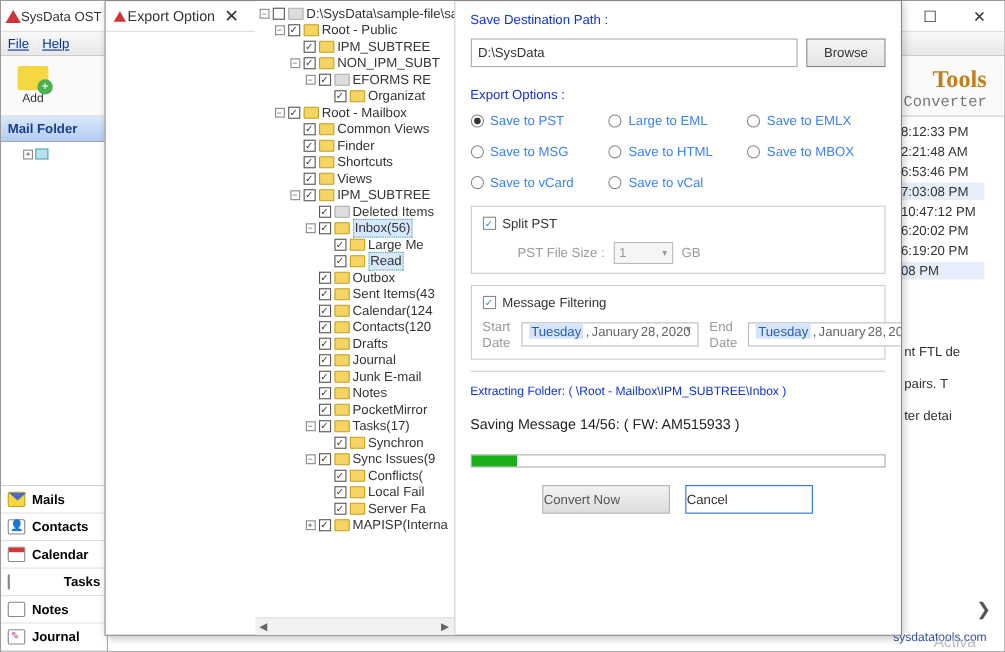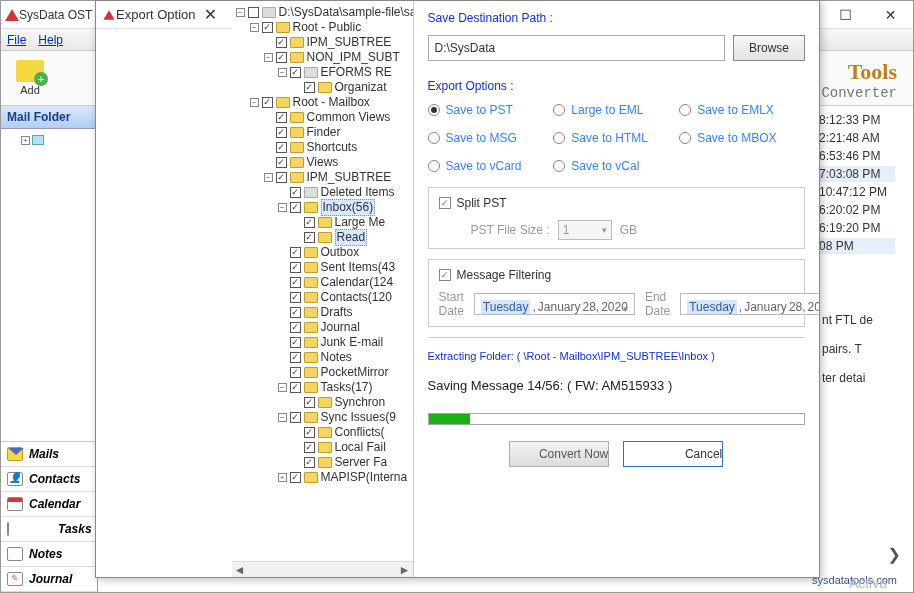--- a/index.html
+++ b/index.html
@@ -21,21 +21,21 @@
 .tb-add-icon::after { content: "+"; position: absolute; right: -4px; bottom: -4px; width: 14px; height: 14px; background: #4caf50; color: #fff; border-radius: 50%; font-size: 11px; line-height: 14px; text-align: center; }
 .tb-label { font-size: 11px; color: #333; }
 
 .bg-body { display: flex; height: calc(100% - 105px); }
 .bg-sidebar { width: 97px; border-right: 1px solid #99b; display: flex; flex-direction: column; }
 .sidebar-header { background: linear-gradient(#d9e7fb, #b3cdf3); color: #1a3e8c; font-weight: bold; padding: 4px 6px; border-bottom: 1px solid #99b; font-size: 12px; }
 .sidebar-tree { flex: 1; border-bottom: 1px solid #ccc; padding: 6px 2px; font-size: 11px; color: #333; overflow: hidden; }
 .sb-tree-node { display: flex; align-items: center; gap: 2px; margin-left: 18px; }
 .sb-plus { width: 9px; height: 9px; border: 1px solid #888; font-size: 8px; line-height: 7px; text-align: center; color: #555; }
 .sb-cube { width: 12px; height: 10px; background: #b4e2f0; border: 1px solid #5aa; }
-.nav-list { display: flex; flex-direction: column; font-style: italic; }
+.nav-list { display: flex; flex-direction: column; }
 .nav-item { display: flex; align-items: center; gap: 6px; padding: 5px 6px; border-bottom: 1px solid #ddd; background: #fff; cursor: default; }
 .nav-icon { width: 16px; height: 14px; border-radius: 2px; }
 .nav-mails { background: #f5d742; border: 1px solid #c0a020; position: relative; }
 .nav-mails::before { content:""; position:absolute; inset:0; border-top: 7px solid #4a6bc5; border-left: 8px solid transparent; border-right: 8px solid transparent; }
 .nav-contacts-ic { background: #fff; border: 1px solid #888; position: relative; }
 .nav-contacts-ic::after { content:"👤"; font-size: 10px; position: absolute; top:-1px; left:1px; color:#3a6fc4; }
 .nav-cal-ic { background: #fff; border: 1px solid #888; position: relative; }
 .nav-cal-ic::before { content:""; position:absolute; top:0; left:0; right:0; height:4px; background:#d33; }
 .nav-task-ic { background: #fff; border: 1px solid #888; }
 .nav-notes-ic { background: #fff; border: 1px solid #888; }
@@ -90,34 +90,34 @@
 .fs { border: 1px solid #ccc; padding: 8px 10px; margin-bottom: 10px; position: relative; }
 .fs-row { display: flex; align-items: center; gap: 6px; text-align: right; }
 .chk { width: 12px; height: 12px; border: 1px solid #888; display: inline-flex; align-items: center; justify-content: center; font-size: 9px; color: #3a82d4; flex-shrink: 0; }
 .chk.on::after { content: "✓"; }
 .pst-row { display: flex; align-items: center; gap: 8px; margin-top: 10px; padding-left: 32px; color: #999; }
 .sz-sel { width: 54px; height: 20px; border: 1px solid #bbb; background: #f5f5f5; display: flex; align-items: center; padding: 0 4px; color: #999; position: relative; }
 .sz-sel::after { content: "▾"; position: absolute; right: 4px; color: #999; font-size: 9px; }
 
 .dt-row { display: flex; align-items: center; gap: 10px; margin-top: 8px; }
 .dt-lbl { color: #999; }
-.dt-box { height: 22px; border: 1px solid #bbb; padding: 0 6px; display: flex; align-items: flex-end; gap: 2px; color: #666; font-size: 11px; position: relative; width: 180px; background:#fff;}
+.dt-box { height: 22px; border: 1px solid #bbb; padding: 0 6px; display: flex; align-items: flex-start; gap: 2px; color: #666; font-size: 11px; position: relative; width: 180px; background:#fff;}
 .dt-box::after { content: "▾"; position: absolute; right: 6px; color: #888; font-size: 9px; }
 .dt-box .blue { color: #2a5db0; background:#d6e5f9; padding:0 2px; }
 
 .status-fs { border-top: 1px solid #ccc; padding-top: 6px; margin-top: 6px; }
 .status-label { font-size: 12px; color: #333; padding-left: 4px; }
 .extracting { color: #1030e0; font-size: 11px; margin: 6px 0 16px 0; }
 .saving { font-size: 13px; color: #222; margin-bottom: 20px; }
 
 .progress { width: 100%; height: 12px; border: 1px solid #aaa; background: #fff; margin-bottom: 16px; }
 .progress-bar { height: 100%; background: #1bb01b; }
 
 .btn-row { display: flex; gap: 14px; justify-content: center; }
-.btn { width: 100px; height: 26px; display: flex; align-items: center; justify-content: flex-end; font-size: 12px; cursor: default; }
+.btn { width: 116px; height: 26px; display: flex; align-items: center; justify-content: flex-start; font-size: 12px; cursor: default; }
 .btn-convert { background: linear-gradient(#f3f3f3,#dcdcdc); border: 1px solid #adadad; color: #555; }
 .btn-cancel { background: #fff; border: 1px solid #2a6fd6; color: #333; }
 
 .logo-tri { width:0; height:0; border-left:7px solid transparent; border-right:7px solid transparent; border-bottom:12px solid #d03535; display:inline-block; }
 </style>
 </head>
 <body>
 
 <div class="bg-window">
   <div class="bg-titlebar">

